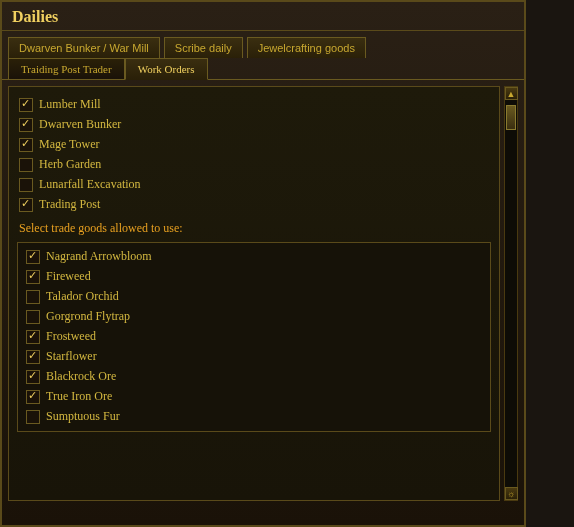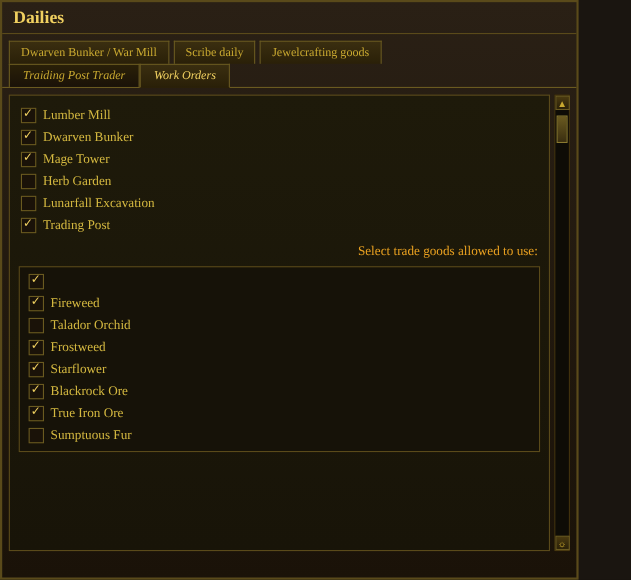--- a/index.html
+++ b/index.html
@@ -39,30 +39,29 @@
     }
 
     .tab {
       padding: 4px 10px;
       background: linear-gradient(180deg, #3a2e10 0%, #2a2008 100%);
       border: 1px solid #6a5a20;
       border-bottom: none;
       color: #c8a830;
       font-size: 11px;
       cursor: pointer;
-      font-family: Liberation Serif, serif;
+      font-family: Liberation Sans, sans-serif;
       white-space: nowrap;
     }
 
     .tab-row-2 {
       display: flex;
       padding: 0 6px;
       gap: 0;
       border-bottom: 1px solid #6a5a20;
-      font-style: italic;
     }
 
     .tab2 {
       padding: 4px 12px;
       background: linear-gradient(180deg, #2a2008 0%, #1a1208 100%);
       border: 1px solid #6a5a20;
       border-bottom: none;
       color: #c8a830;
       font-size: 11px;
       cursor: pointer;
@@ -87,21 +86,20 @@
       padding: 6px;
       gap: 4px;
     }
 
     .main-panel {
       flex: 1;
       background: linear-gradient(180deg, #1e1a0a 0%, #181408 100%);
       border: 1px solid #5a4a1a;
       overflow: hidden;
       position: relative;
-      text-align: right;
     }
 
     .scroll-content {
       padding: 8px 6px;
       overflow-y: auto;
       height: 100%;
     }
 
     .scroll-content::-webkit-scrollbar {
       width: 0;
@@ -243,28 +241,33 @@
         <div class="checkbox-item">
           <div class="checkbox checked"></div>
           <span class="checkbox-label">Trading Post</span>
         </div>
 
         <div class="section-label">Select trade goods allowed to use:</div>
 
         <div class="trade-goods-box">
           <div class="checkbox-item">
             <div class="checkbox checked"></div>
+            <span class="checkbox-label">Nagrand Arrowbloom</span>
           </div>
           <div class="checkbox-item">
             <div class="checkbox checked"></div>
             <span class="checkbox-label">Fireweed</span>
           </div>
           <div class="checkbox-item">
             <div class="checkbox"></div>
             <span class="checkbox-label">Talador Orchid</span>
+          </div>
+          <div class="checkbox-item">
+            <div class="checkbox"></div>
+            <span class="checkbox-label">Gorgrond Flytrap</span>
           </div>
           <div class="checkbox-item">
             <div class="checkbox checked"></div>
             <span class="checkbox-label">Frostweed</span>
           </div>
           <div class="checkbox-item">
             <div class="checkbox checked"></div>
             <span class="checkbox-label">Starflower</span>
           </div>
           <div class="checkbox-item">

